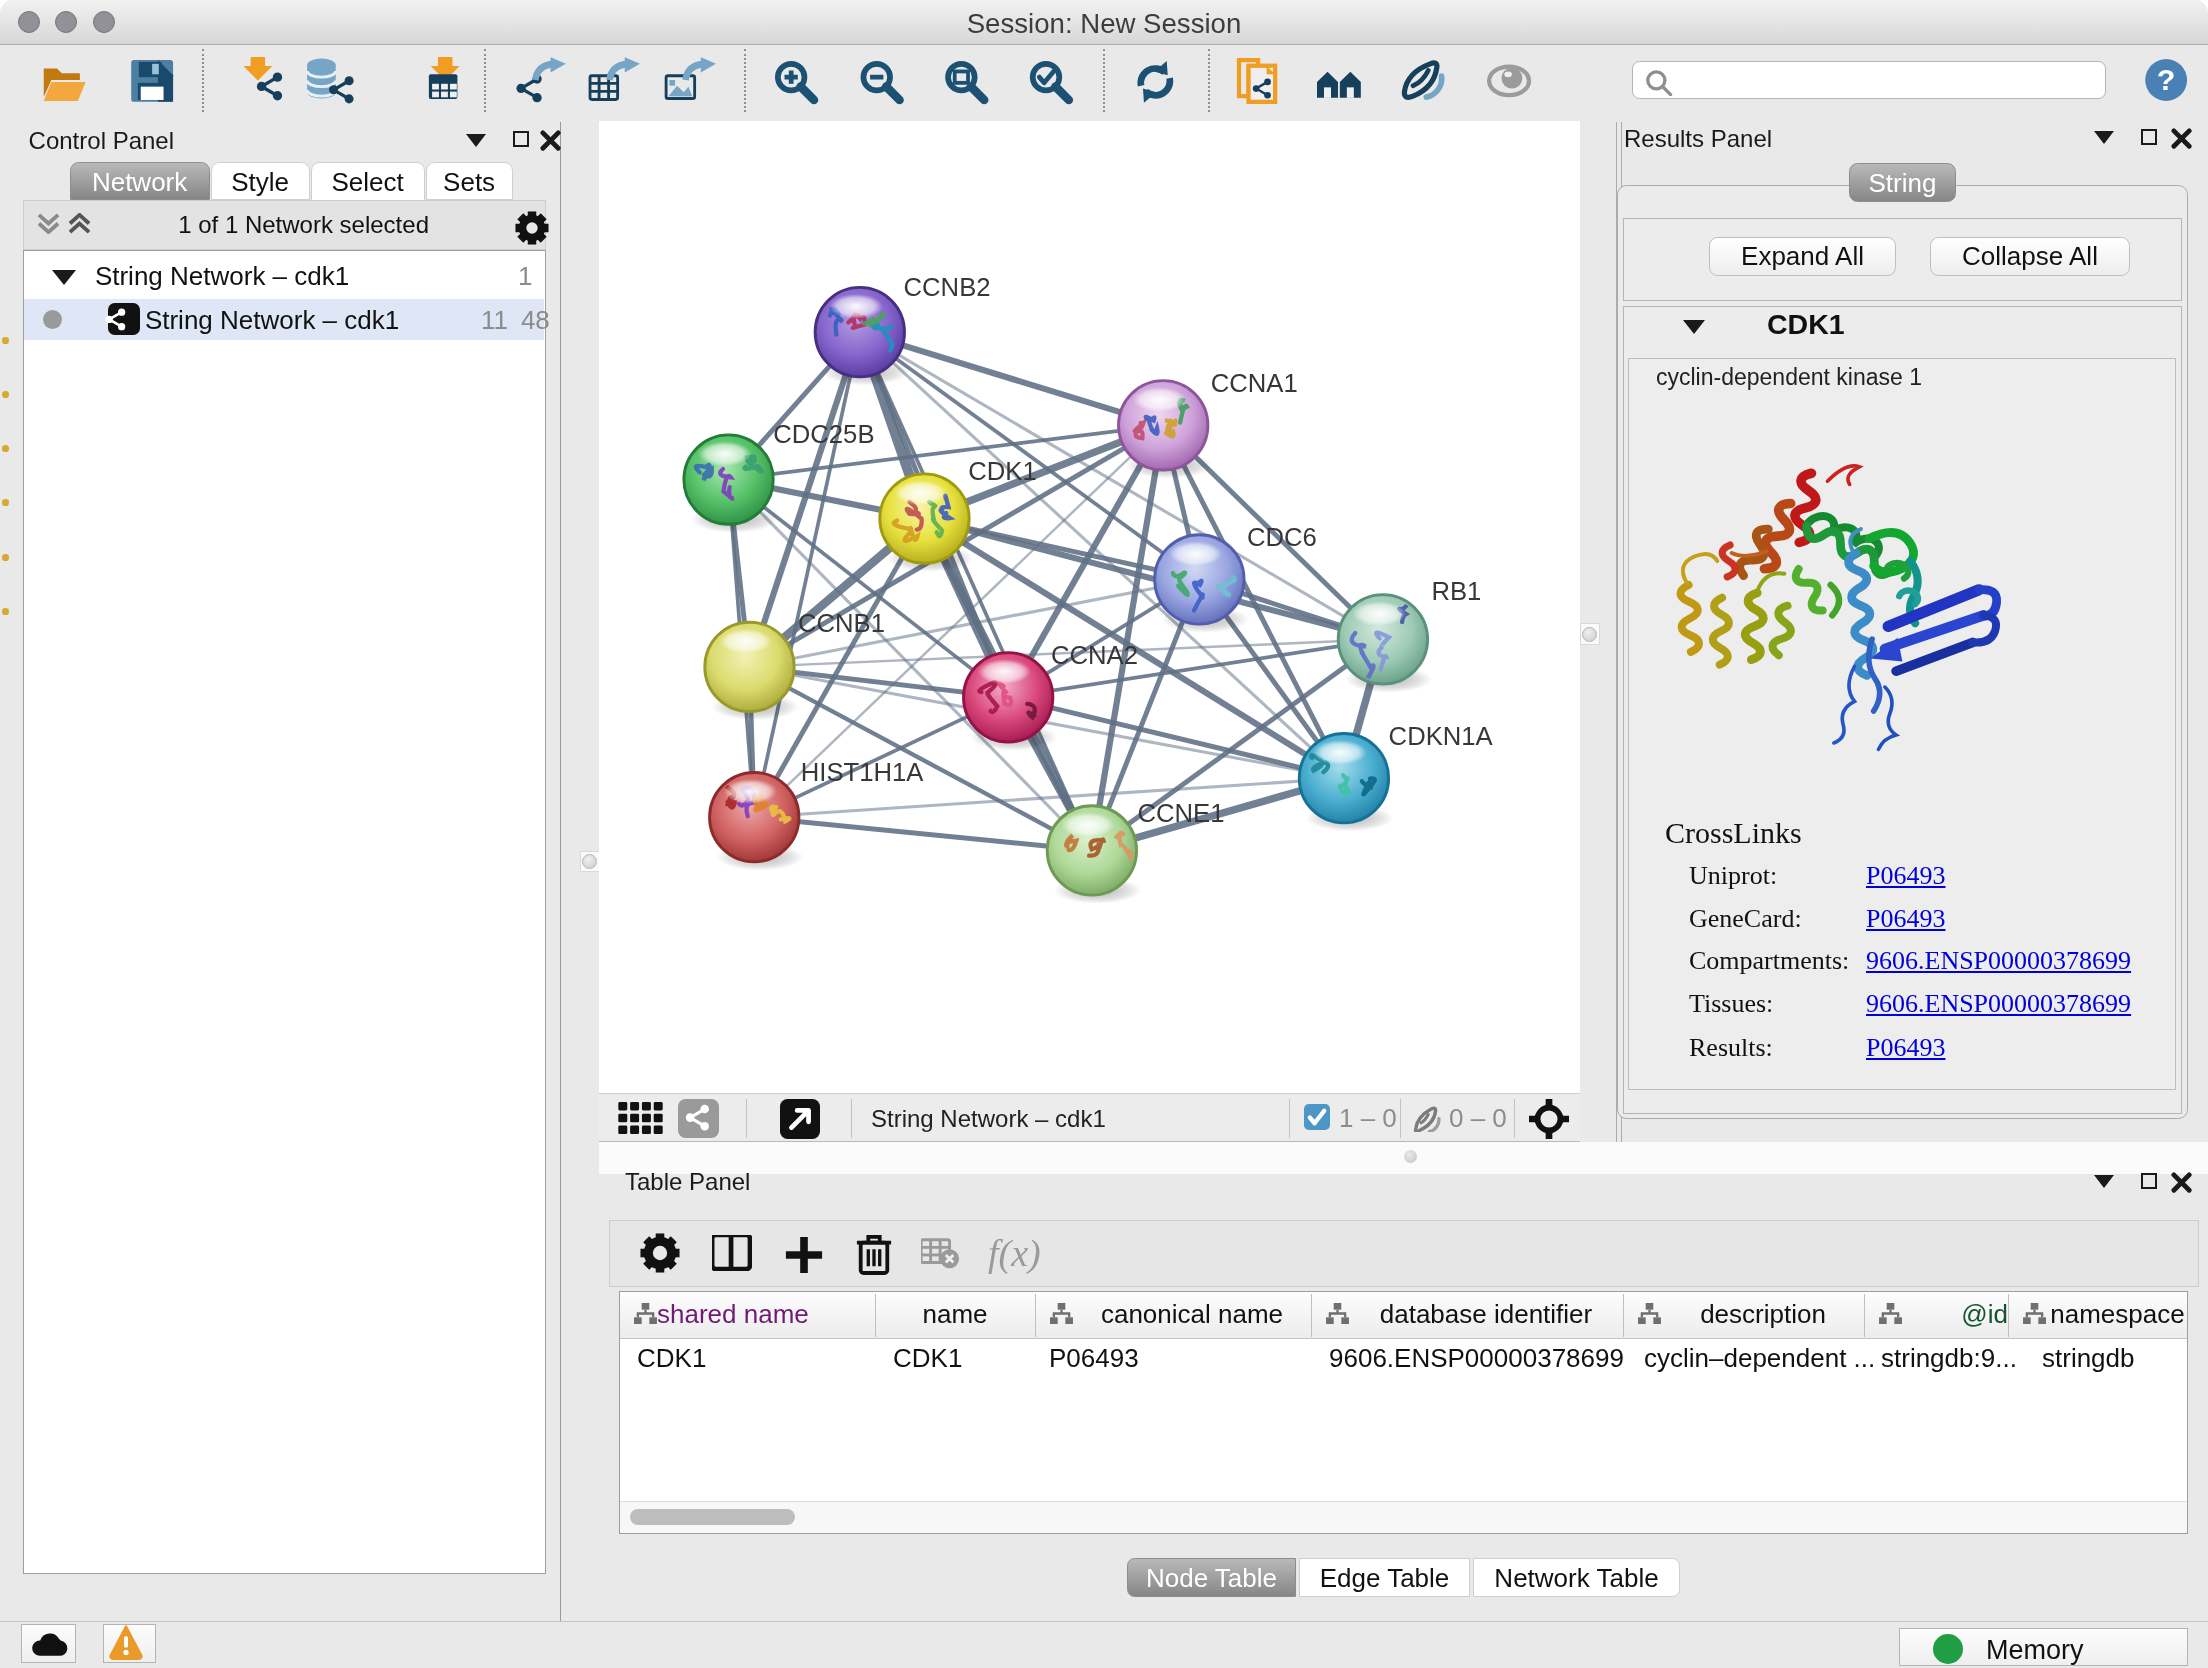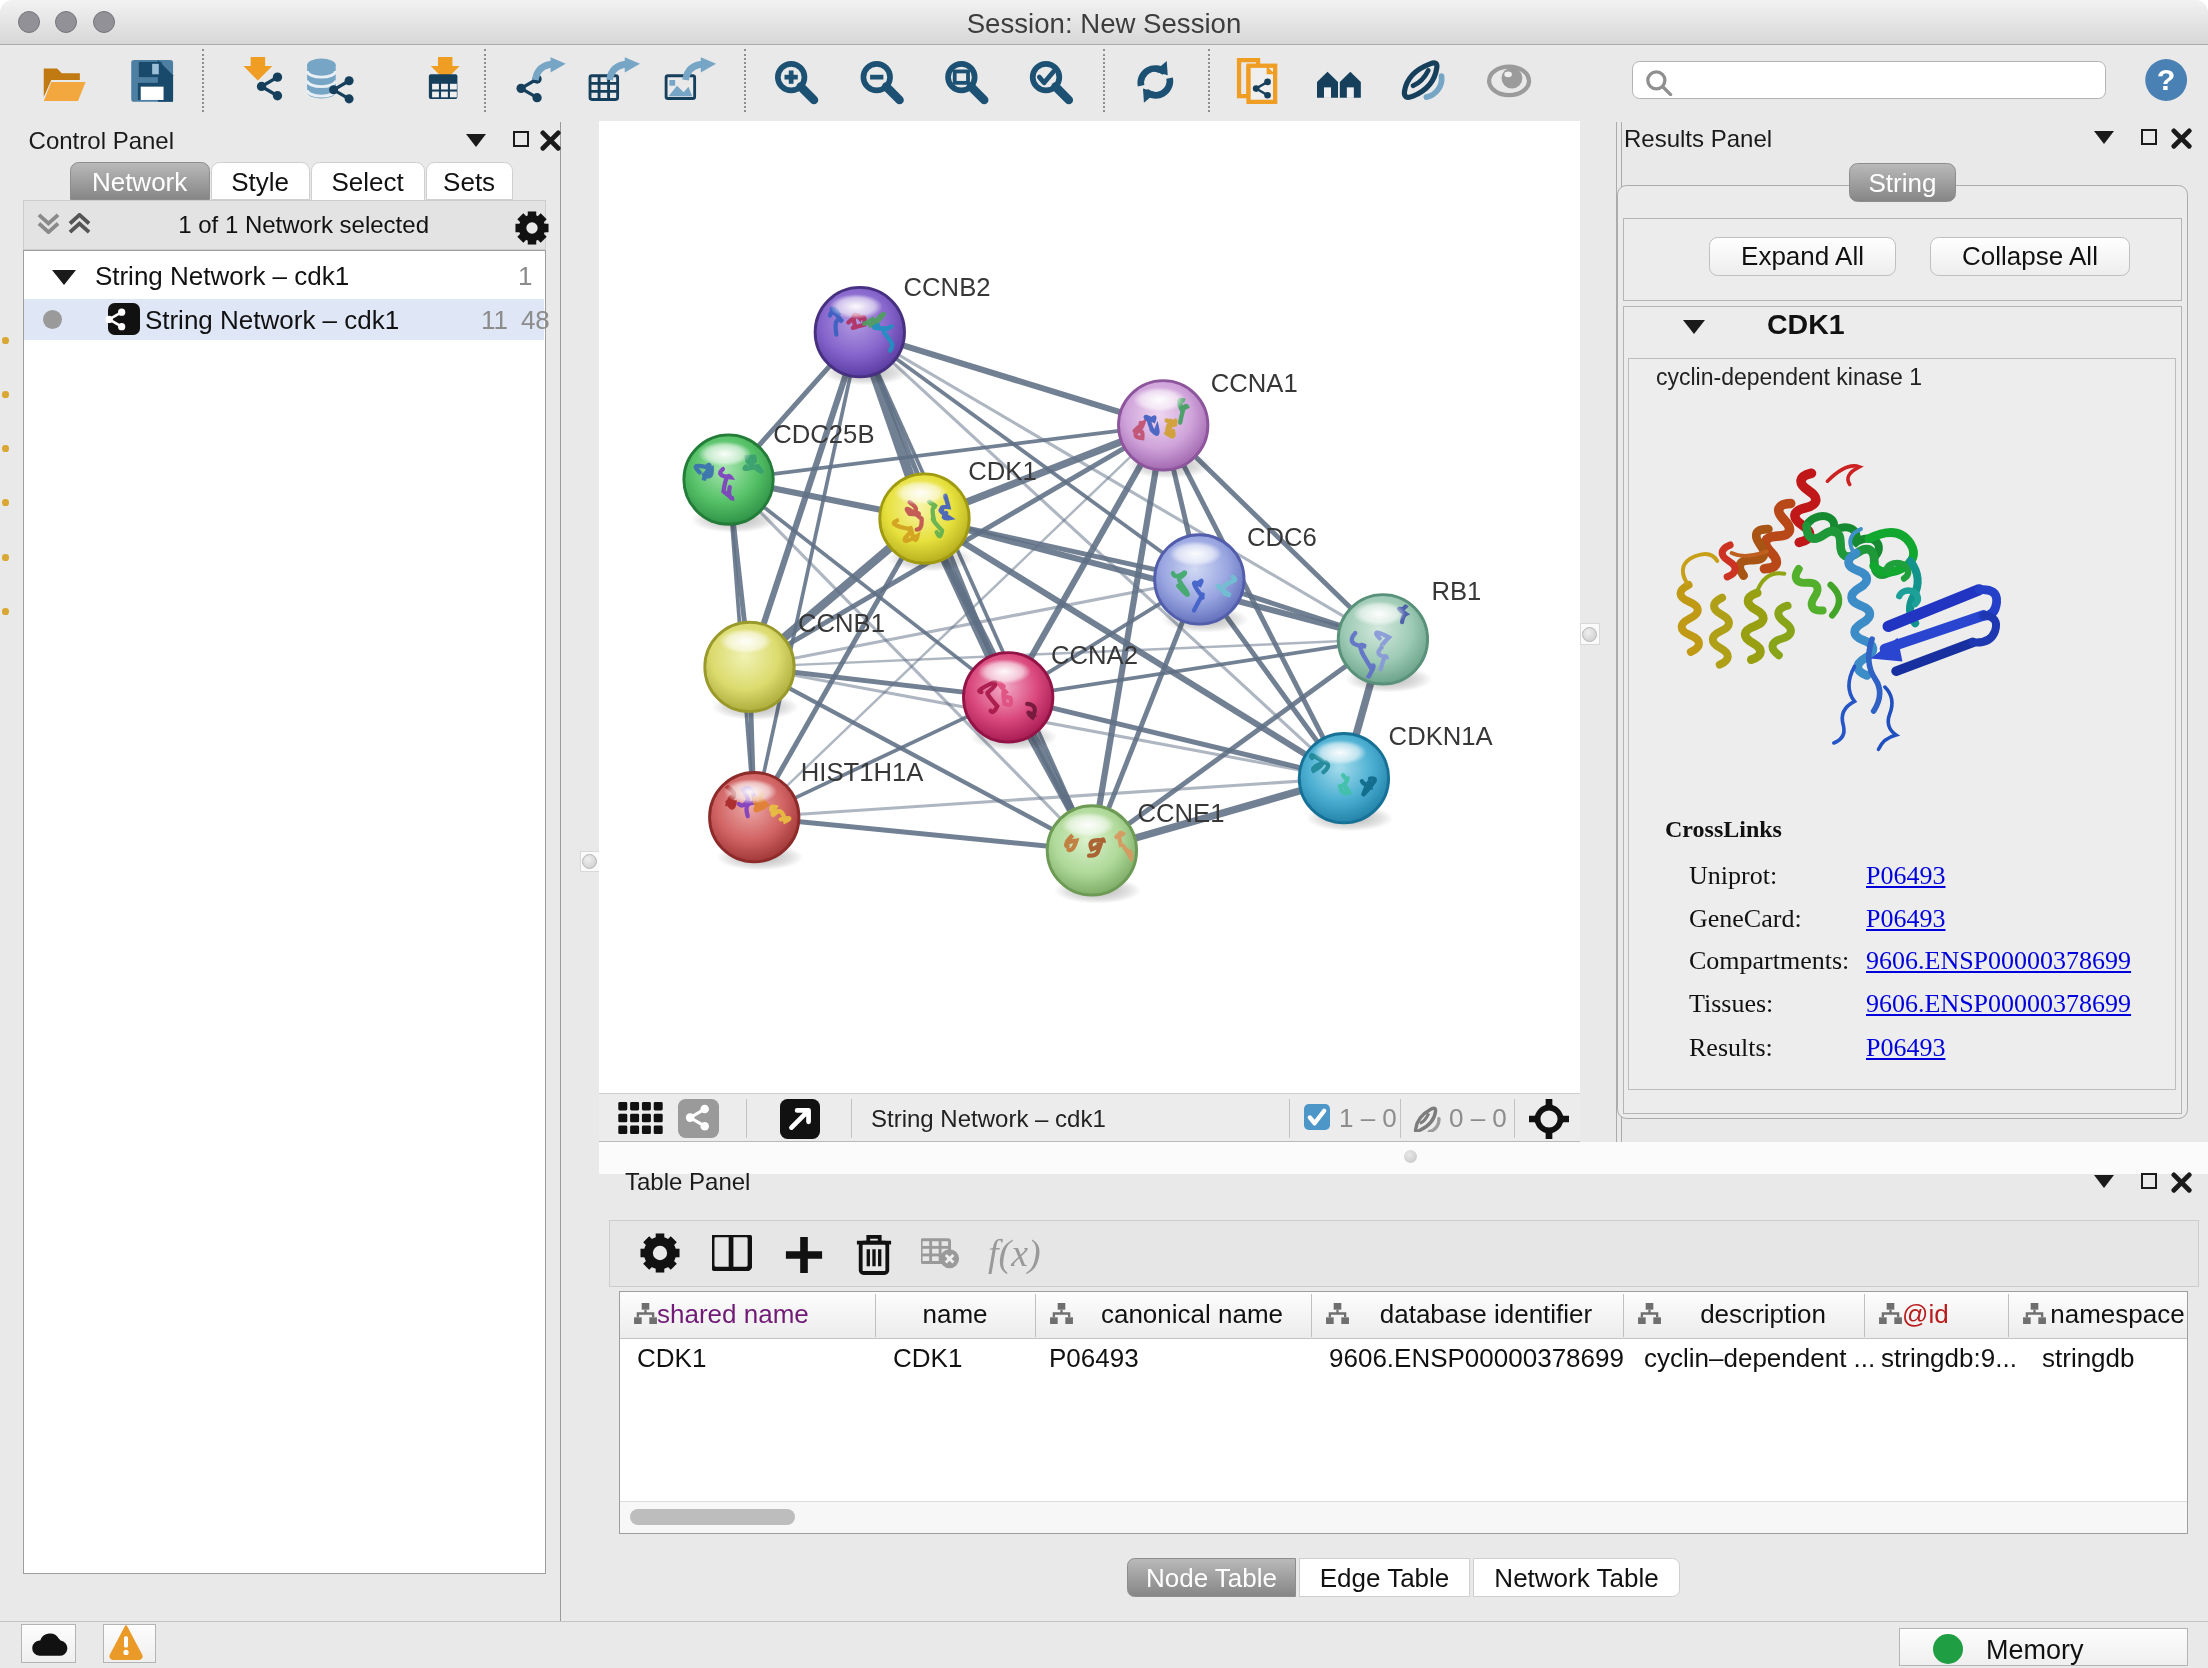--- a/index.html
+++ b/index.html
@@ -631,21 +631,21 @@
         <path d="M268 250 L392 208" fill="none" stroke="#2a46d0" stroke-width="13" stroke-linecap="round" stroke-opacity="1"></path>
         <path d="M386 176 q24 -2 22 16 q-2 18 -18 17" fill="none" stroke="#2440c8" stroke-width="11" stroke-linecap="round" stroke-opacity="1"></path>
         <path d="M250 262 L284 236 L290 266 Z" fill="#2a46d0" fill-opacity="1"></path>
         <path d="M282 278 L378 242" fill="none" stroke="#18309f" stroke-width="12" stroke-linecap="round" stroke-opacity="1"></path>
         <path d="M392 208 q20 2 14 20 q-6 16 -28 14" fill="none" stroke="#1d38b0" stroke-width="10" stroke-linecap="round" stroke-opacity="1"></path>
         <path d="M252 238 q-10 30 4 50 q12 18 -2 40" fill="none" stroke="#2f62c4" stroke-width="7" stroke-linecap="round" stroke-opacity="1"></path>
         <path d="M230 272 q-14 26 0 44 q-20 10 -14 30 q4 16 -12 22" fill="none" stroke="#2656c6" stroke-width="4.5" stroke-linecap="round" stroke-opacity="1"></path>
         <path d="M268 298 q14 14 6 34 q-6 16 8 26 q-16 4 -22 18" fill="none" stroke="#2050c0" stroke-width="4.5" stroke-linecap="round" stroke-opacity="1"></path>
       </g>
     </svg>
-    <div class="abs serif" style="left:1665px;top:816px;font-size:24px;font-weight:bold;color:#111">CrossLinks</div>
+    <div class="abs serif" style="left:1665px;top:816px;font-size:30px;font-weight:normal;color:#111">CrossLinks</div>
     <div class="abs serif" style="left:1689px;top:861px;font-size:26px;color:#111">Uniprot:</div>
     <div class="abs serif" style="left:1866px;top:861px;font-size:26px"><span class="xl" style="color:#0000dd;text-decoration:underline">P06493</span></div>
     <div class="abs serif" style="left:1689px;top:904px;font-size:26px;color:#111">GeneCard:</div>
     <div class="abs serif" style="left:1866px;top:904px;font-size:26px"><span class="xl" style="color:#0000dd;text-decoration:underline">P06493</span></div>
     <div class="abs serif" style="left:1689px;top:946px;font-size:26px;color:#111">Compartments:</div>
     <div class="abs serif" style="left:1866px;top:946px;font-size:26px"><span class="xl" style="color:#0000dd;text-decoration:underline">9606.ENSP00000378699</span></div>
     <div class="abs serif" style="left:1689px;top:989px;font-size:26px;color:#111">Tissues:</div>
     <div class="abs serif" style="left:1866px;top:989px;font-size:26px"><span class="xl" style="color:#0000dd;text-decoration:underline">9606.ENSP00000378699</span></div>
     <div class="abs serif" style="left:1689px;top:1033px;font-size:26px;color:#111">Results:</div>
     <div class="abs serif" style="left:1866px;top:1033px;font-size:26px"><span class="xl" style="color:#0000dd;text-decoration:underline">P06493</span></div>
@@ -728,21 +728,21 @@
       <rect x="16" y="15" width="8" height="7" fill="#6f6f6f"></rect>
     </svg>
     <div class="abs" style="left:1661px;top:1299px;width:204px;text-align:center;font-size:26px;color:#111">description</div>
     <div class="abs" style="left:1864px;top:1294px;width:1px;height:43px;background:#c0c0c0"></div>
     <svg class="abs" style="left:1879px;top:1303px" width="23" height="21" viewBox="0 0 24 22">
       <rect x="8" y="0" width="8" height="7" fill="#6f6f6f"></rect>
       <path d="M12 7 L12 11 M4 15 L4 11 L20 11 L20 15" stroke="#6f6f6f" stroke-width="2.4" fill="none"></path>
       <rect x="0" y="15" width="8" height="7" fill="#6f6f6f"></rect>
       <rect x="16" y="15" width="8" height="7" fill="#6f6f6f"></rect>
     </svg>
-    <div class="abs" style="left:1902px;top:1299px;width:106px;text-align:left;font-size:26px;color:#b91c1c">@id</div>
+    <div class="abs" style="left:1902px;top:1299px;width:106px;text-align:right;font-size:26px;color:#14532d">@id</div>
     <div class="abs" style="left:2008px;top:1294px;width:1px;height:43px;background:#c0c0c0"></div>
     <svg class="abs" style="left:2023px;top:1303px" width="23" height="21" viewBox="0 0 24 22">
       <rect x="8" y="0" width="8" height="7" fill="#6f6f6f"></rect>
       <path d="M12 7 L12 11 M4 15 L4 11 L20 11 L20 15" stroke="#6f6f6f" stroke-width="2.4" fill="none"></path>
       <rect x="0" y="15" width="8" height="7" fill="#6f6f6f"></rect>
       <rect x="16" y="15" width="8" height="7" fill="#6f6f6f"></rect>
     </svg>
     <div class="abs" style="left:2046px;top:1299px;width:143px;text-align:center;font-size:26px;color:#111">namespace</div>
     <div class="abs" style="left:637px;top:1343px;font-size:26px;color:#111">CDK1</div>
     <div class="abs" style="left:893px;top:1343px;font-size:26px;color:#111">CDK1</div>

